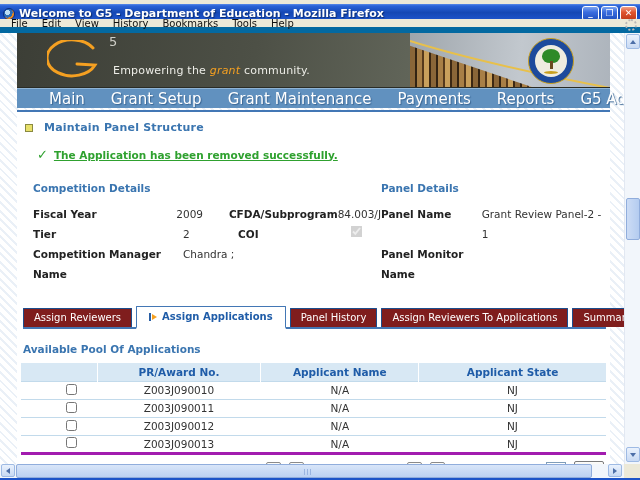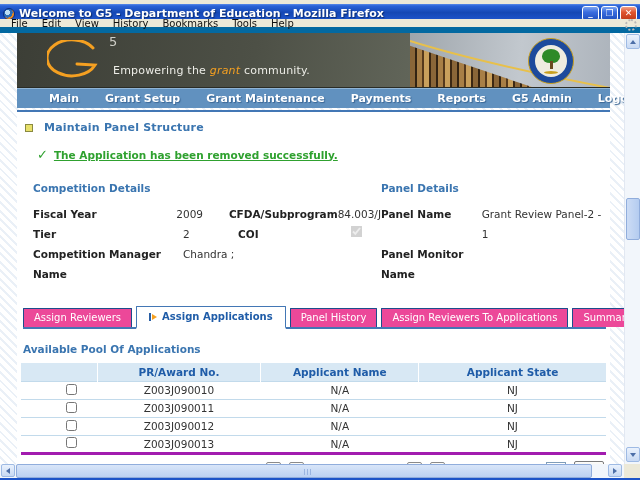--- a/index.html
+++ b/index.html
@@ -52,21 +52,21 @@
     background:#1D4A9C; border:1px solid #C8A020; display:flex; align-items:center; justify-content:center; }
   .seal-inner { width:32px; height:32px; border-radius:50%; background:#EFECE0;
     display:flex; align-items:center; justify-content:center; position:relative; }
   .tree-top { position:absolute; top:4px; left:7px; width:18px; height:14px; border-radius:50% 50% 45% 45%; background:#2E8A28; }
   .tree-trunk { position:absolute; top:16px; left:15px; width:3px; height:8px; background:#6B4A20; }
   .tree-base { position:absolute; bottom:3px; left:9px; width:14px; height:3px; border-radius:50%; background:#C8A020; }
 
   
   .nav { height:20px; background:#6191BF; border-top:1px solid #8FB4D6; display:flex; align-items:center;
     padding-left:32px; gap:26px; }
-  .nav-item { color:#fff; font-weight:bold; font-size:11px; text-shadow:1px 1px 1px #3A6694; white-space:nowrap; }
+  .nav-item { color:#fff; font-weight:normal; font-size:15px; text-shadow:1px 1px 1px #3A6694; white-space:nowrap; }
 
   
   .panel { margin-top:2px; background:#fff; border-top:2px solid #4377B5; border-bottom:2px solid #4377B5;
     padding:0 4px; min-height:346px; }
   .page-title-row { display:flex; align-items:center; gap:11px; padding:9px 0 0 4px; }
   .sq-icon { width:8px; height:8px; background:#E8E06A; border:1px solid #8A8A40; }
   .page-title { color:#3A75B0; font-weight:bold; font-size:11px; letter-spacing:.2px; }
   .success-row { display:flex; align-items:center; gap:6px; padding:13px 0 0 16px; }
   .check { color:#2FA12F; font-size:13px; font-weight:bold; }
   .success-text { color:#2FA12F; font-weight:bold; font-size:10.5px;text-decoration:underline; }
@@ -78,21 +78,21 @@
   .drow { display:flex; line-height:20px; font-size:10.5px; }
   .dlab { font-weight:bold; color:#222; }
   .dval { color:#333; }
   .w150 { width:150px; } .w55 { width:55px; } .w112 { width:112px; }
   .w105 { width:105px; }
   .coi-box { transform:scale(.9); accent-color:#999; }
 
   
   .tabs { display:flex; gap:4px; margin:22px 0 0 2px; align-items:flex-end;
     border-bottom:2px solid #4377B5; padding-bottom:0; }
-  .tab { background:#ec4899; border:1px solid #1C4D8C; border-bottom:none; color:#fff;
+  .tab { background:#7f1d1d; border:1px solid #1C4D8C; border-bottom:none; color:#fff;
     font-size:10px; padding:3px 10px 4px; white-space:nowrap; border-radius:1px 1px 0 0; }
   .tab.active { background:#fff; color:#1F5CA8; font-weight:bold; border:1px solid #4377B5; border-bottom:2px solid #fff;
     margin-bottom:-2px; display:flex; align-items:center; gap:5px; padding:4px 12px 5px; }
   .tab-ico { display:inline-flex; align-items:center; }
   .tab-ico .bar { width:2px; height:8px; background:#2A5FA5; margin-right:1px; }
   .tab-ico .tri { width:0; height:0; border-top:3px solid transparent; border-bottom:3px solid transparent; border-left:5px solid #F5A021; }
 
   .pool-head { color:#3A75B0; font-weight:bold; font-size:10.5px; margin:14px 0 8px 2px; }
 
   

